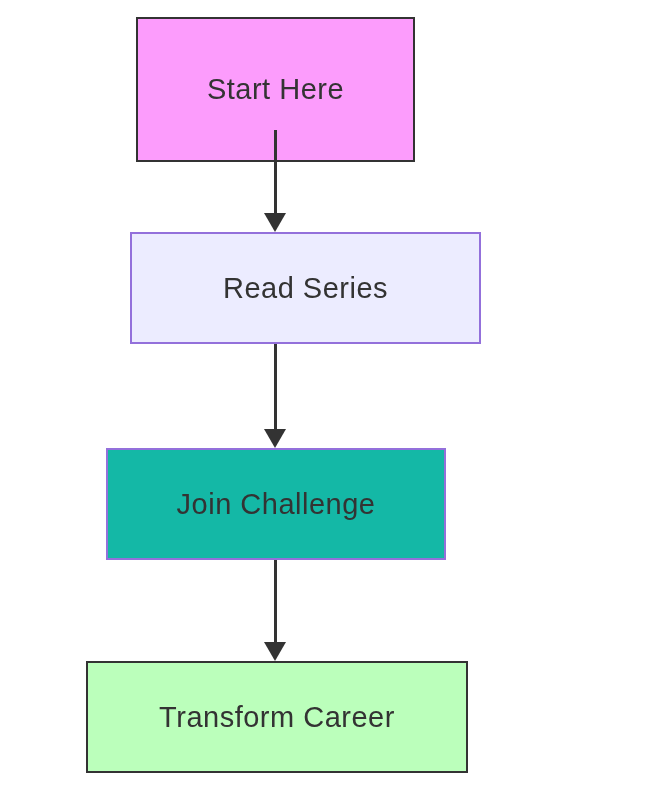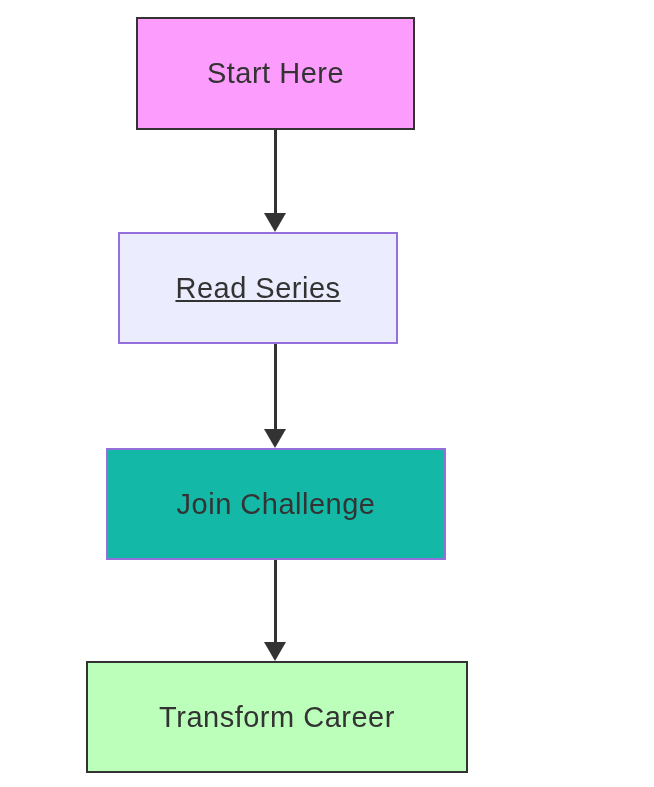--- a/index.html
+++ b/index.html
@@ -23,22 +23,22 @@
     justify-content: center;
     text-align: center;
     font-size: 29px;
     line-height: 1.2;
     letter-spacing: 0.5px;
   }
   .node-label {
     white-space: nowrap;
   }
   
-  .node-0 { left: 136px; top: 17px;  width: 279px; height: 113px; align-items: center; }
-  .node-1 { left: 118px; top: 232px; width: 280px; height: 112px; text-decoration: underline; }
+  .node-0 { left: 136px; top: 17px;  width: 279px; height: 145px; align-items: center; }
+  .node-1 { left: 130px; top: 232px; width: 351px; height: 112px; }
   .node-2 { left: 106px; top: 448px; width: 340px; height: 112px; }
   .node-3 { left: 86px;  top: 661px; width: 382px; height: 112px; }
 
   .edge {
     position: absolute;
     left: 0;
     top: 0;
   }
   .edge-line {
     position: absolute;

